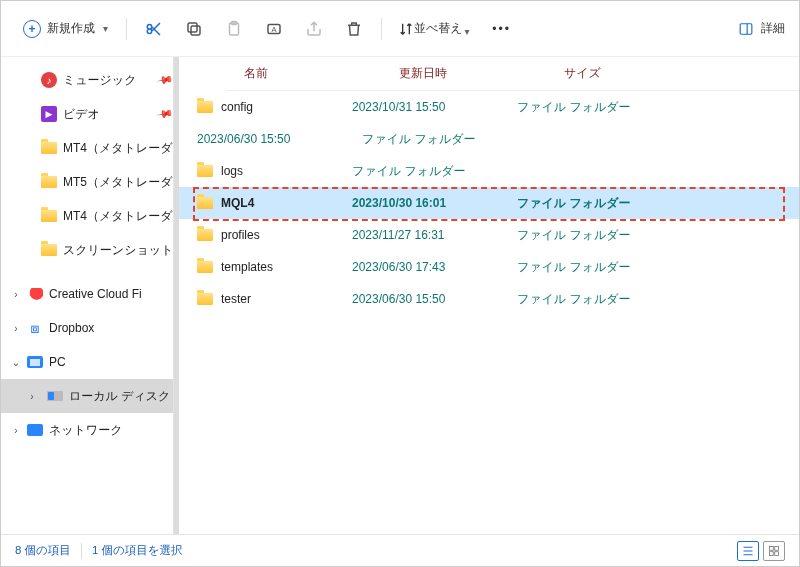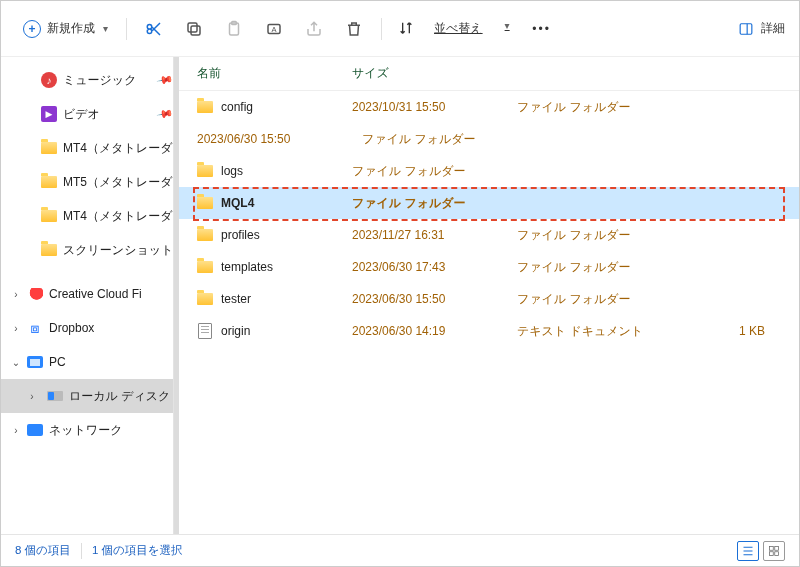--- a/index.html
+++ b/index.html
@@ -8,21 +8,21 @@
 
 
 .toolbar { height: 56px; display: flex; align-items: center; padding: 0 14px; border-bottom: 1px solid #eee; gap: 6px;}
 .new-btn { display: flex; align-items: center; gap: 6px; padding: 4px 8px; border-radius: 4px; cursor: pointer; color: #333; }
 .new-btn .plus { width:18px; height:18px; border:1.3px solid #1a6fd6; border-radius:50%; display:flex; align-items:center; justify-content:center; color:#1a6fd6; font-size:12px; font-weight:bold;}
 .chev { font-size:10px; color:#666; margin-left:2px;}
 .tsep { width:1px; height:22px; background:#e0e0e0; margin:0 4px;}
 .ticon { width:34px; display:flex; align-items:center; justify-content:center; height:34px; border-radius:4px; cursor:pointer; color:#555;}
 .ticon.dim { color:#bbb; cursor:default;}
 .ticon svg { width:18px; height:18px; }
-.sort-btn { display:flex; align-items:flex-start; gap:20px; padding:4px 6px; cursor:pointer; color:#333;text-decoration:underline;}
+.sort-btn { display:flex; align-items:flex-end; gap:0; padding:4px 6px; cursor:pointer; color:#333;}
 .more-btn { width:40px; display:flex; align-items:center; justify-content:center; cursor:pointer;}
 .spacer { flex:1;}
 .details-btn { display:flex; align-items:center; gap:6px; cursor:pointer; color:#333;}
 
 
 .body { flex:1; display:flex; min-height:0;}
 .sidebar { width:178px; border-right: none; padding-top:6px; overflow:hidden; background:#fff;}
 .sb-item { display:flex; align-items:center; height:34px; padding:0 8px 0 26px; gap:6px; cursor:pointer; font-size:12px; color:#222; white-space:nowrap; overflow:hidden; position:relative;}
 .sb-item.pinned { padding-left: 40px; }
 .sb-item.sel { background:#d8d8d8;}
@@ -39,28 +39,28 @@
 .music-ico{width:16px;height:16px;background:#e34141;border-radius:50%;display:flex;align-items:center;justify-content:center;color:#fff;font-size:10px;}
 .video-ico{width:16px;height:16px;background:#8c36d0;border-radius:2px;display:flex;align-items:center;justify-content:center;color:#fff;font-size:9px;}
 .cloud-ico{width:16px;height:12px;background:radial-gradient(circle at 60% 40%,#ff3e3e 0 55%,#fff 60%);border-radius:3px;}
 .dbx-ico{font-size:14px;color:#0061ff;line-height:1;}
 .sb-gap { height:10px;}
 .sb-divider { position:absolute; right:0; top:0; bottom:0; width:5px; background:#dcdcdc; cursor:col-resize;}
 .sb-divider::after { content:""; position:absolute; left:-1px; top:0; bottom:0; width:1px; background:#e3e3e3; }
 
 
 .main { flex:1; position:relative; overflow:hidden;}
-.headers { display:flex; height:34px; align-items:center; border-bottom:1px solid #eee; color:#14532d; font-size:12px; padding-left:18px;}
+.headers { display:flex; height:34px; align-items:center; border-bottom:1px solid #eee; color:#7f1d1d; font-size:12px; padding-left:18px;margin-left:47px;}
 .hcol { cursor:pointer;}
 .col-name { width:155px;}
 .col-date { width:165px;}
 .col-type { width:168px;}
 .col-size { width:80px;}
 .row { display:flex; height:32px; align-items:center; padding-left:18px; font-size:12px; color:#222; cursor:pointer;}
-.row .col-date,.row .col-type,.row .col-size{ color:#a16207;}
+.row .col-date,.row .col-type,.row .col-size{ color:#0f766e;}
 .row.selected { background:#cce8ff;font-weight:bold;}
 .highlight { position:absolute; left:14px; right:14px; height:34px; border:2px dashed #e2452a; pointer-events:none;}
 .rname { display:flex; align-items:center; gap:8px;}
 .file-ico { width:14px; height:16px; border:1px solid #888; border-radius:1px; position:relative;}
 .file-ico::after{content:"";position:absolute;top:2px;left:2px;right:2px;height:1px;background:#aaa;box-shadow:0 3px 0 #aaa,0 6px 0 #aaa;}
 
 
 .status { height:32px; border-top:1px solid #e5e5e5; display:flex; align-items:center; padding:0 14px; gap:10px; color:#1a5fbf; font-size:11.5px;}
 .status .sep{ width:1px; height:16px; background:#ddd;}
 .status .flex{flex:1;}
@@ -205,20 +205,21 @@
             <span class="net-ico"></span>
           </span>
         <span>ネットワーク</span>
       </div>
       <div class="sb-divider"></div>
     </div>
 
     <div class="main">
       <div class="headers">
         <div class="hcol col-name">名前</div>
+        <div class="hcol col-date">更新日時</div>
         <div class="hcol col-size">サイズ</div>
       </div>
       <div id="rows">
           <div class="row">
             <div class="col-name rname">
               <span class="sb-ico">
                 <span class="folder-ico"></span>
               </span>
               <span>config</span>
             </div>
@@ -241,20 +242,21 @@
             <div class="col-type">ファイル フォルダー</div>
             <div class="col-size" style="text-align:right;"></div>
           </div>
           <div class="row selected">
             <div class="col-name rname">
               <span class="sb-ico">
                 <span class="folder-ico"></span>
               </span>
               <span>MQL4</span>
             </div>
+            <div class="col-date">2023/10/30 16:01</div>
             <div class="col-type">ファイル フォルダー</div>
             <div class="col-size" style="text-align:right;"></div>
           </div>
           <div class="row">
             <div class="col-name rname">
               <span class="sb-ico">
                 <span class="folder-ico"></span>
               </span>
               <span>profiles</span>
             </div>
@@ -276,31 +278,20 @@
           <div class="row">
             <div class="col-name rname">
               <span class="sb-ico">
                 <span class="folder-ico"></span>
               </span>
               <span>tester</span>
             </div>
             <div class="col-date">2023/06/30 15:50</div>
             <div class="col-type">ファイル フォルダー</div>
             <div class="col-size" style="text-align:right;"></div>
-          </div>
-          <div class="row">
-            <div class="col-name rname">
-              <span class="sb-ico">
-                <span class="file-ico"></span>
-              </span>
-              <span>origin</span>
-            </div>
-            <div class="col-date">2023/06/30 14:19</div>
-            <div class="col-type">テキスト ドキュメント</div>
-            <div class="col-size" style="text-align:right;">1 KB</div>
           </div>
         </div>
       <div class="highlight" style="top:130px;"></div>
     </div>
   </div>
 
   <div class="status">
     <span>8 個の項目</span>
     <span class="sep"></span>
     <span>1 個の項目を選択</span>

